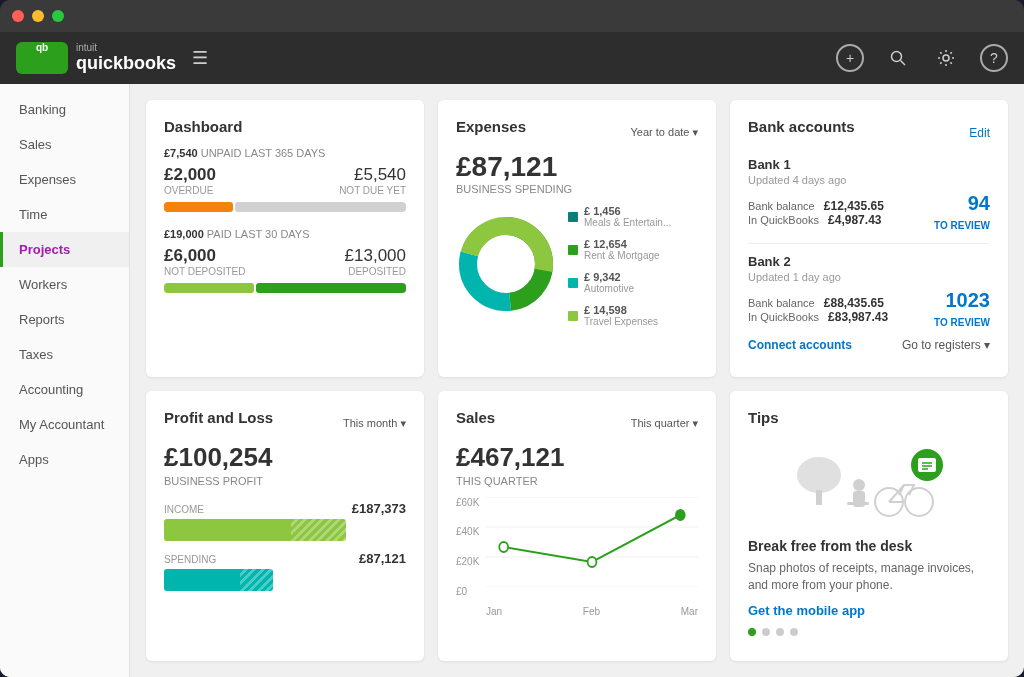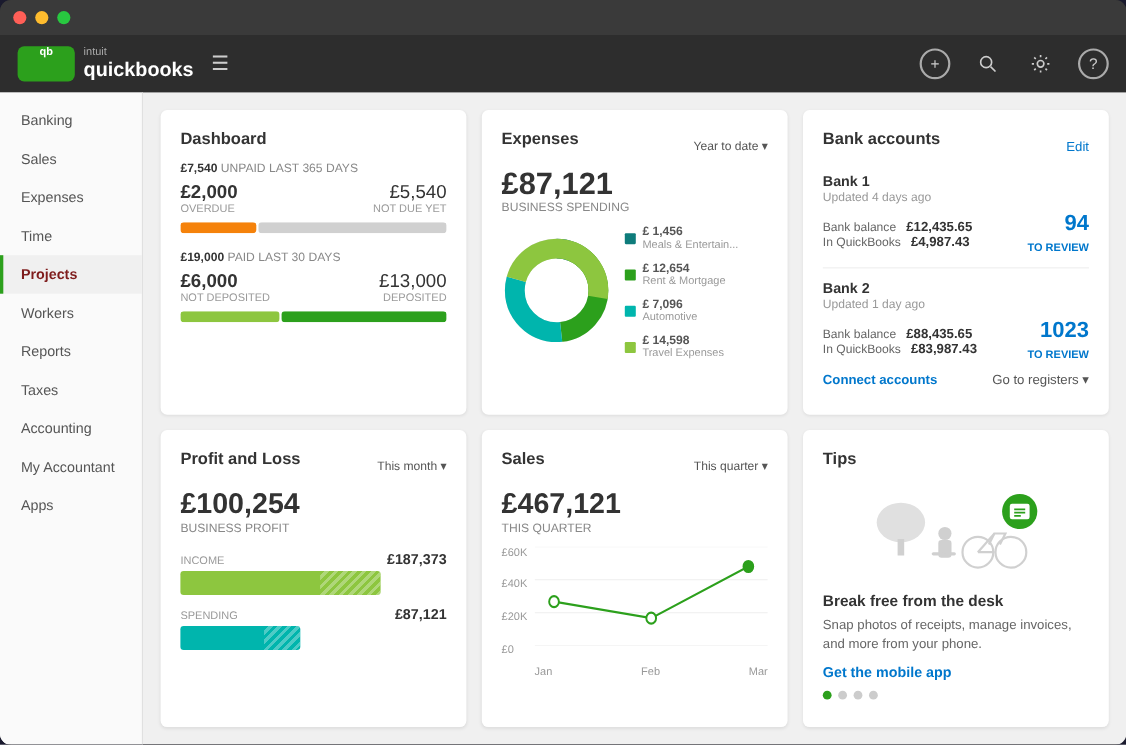--- a/index.html
+++ b/index.html
@@ -27,21 +27,21 @@
     .topnav-actions { display: flex; gap: 20px; align-items: center; }
     .topnav-icon { width: 28px; height: 28px; border-radius: 50%; border: 2px solid #aaa; display: flex; align-items: center; justify-content: center; color: #ccc; font-size: 14px; cursor: pointer; }
     .topnav-icon.no-border { border: none; }
 
     
     .body-area { display: flex; flex: 1; overflow: hidden; background: #f0f0f0; }
 
     
     .sidebar { width: 130px; background: #fafafa; border-right: 1px solid #e0e0e0; display: flex; flex-direction: column; padding-top: 8px; flex-shrink: 0; }
     .sidebar-item { padding: 10px 16px; font-size: 13px; color: #555; cursor: pointer; border-left: 3px solid transparent; }
-    .sidebar-item.active { font-weight: 700; color: #7f1d1d; border-left: 3px solid #2ca01c; background: #f0f0f0; }
+    .sidebar-item.active { font-weight: 700; color: #a21caf; border-left: 3px solid #2ca01c; background: #f0f0f0; }
 
     
     .main { flex: 1; overflow-y: auto; padding: 16px; display: grid; grid-template-columns: 1fr 1fr 1fr; grid-template-rows: auto auto; gap: 14px; }
 
     
     .card { background: white; border-radius: 6px; padding: 18px; box-shadow: 0 1px 3px rgba(0,0,0,0.08); }
 
     
     .card-title { font-size: 15px; font-weight: 600; color: #333; margin-bottom: 12px; }
     .invoice-unpaid { font-size: 11px; color: #888; margin-bottom: 6px; }
@@ -237,21 +237,21 @@
               <div class="legend-item">
                 <div class="legend-dot" style="background:#2ca01c"></div>
                 <div>
                   <div style="font-weight:600">£ 12,654</div>
                   <div style="color:#999;font-size:10px">Rent &amp; Mortgage</div>
                 </div>
               </div>
               <div class="legend-item">
                 <div class="legend-dot" style="background:#00b5ad"></div>
                 <div>
-                  <div style="font-weight:600">£ 7,096</div>
+                  <div style="font-weight:600">£ 9,342</div>
                   <div style="color:#999;font-size:10px">Automotive</div>
                 </div>
               </div>
               <div class="legend-item">
                 <div class="legend-dot" style="background:#8dc63f"></div>
                 <div>
                   <div style="font-weight:600">£ 14,598</div>
                   <div style="color:#999;font-size:10px">Travel Expenses</div>
                 </div>
               </div>

